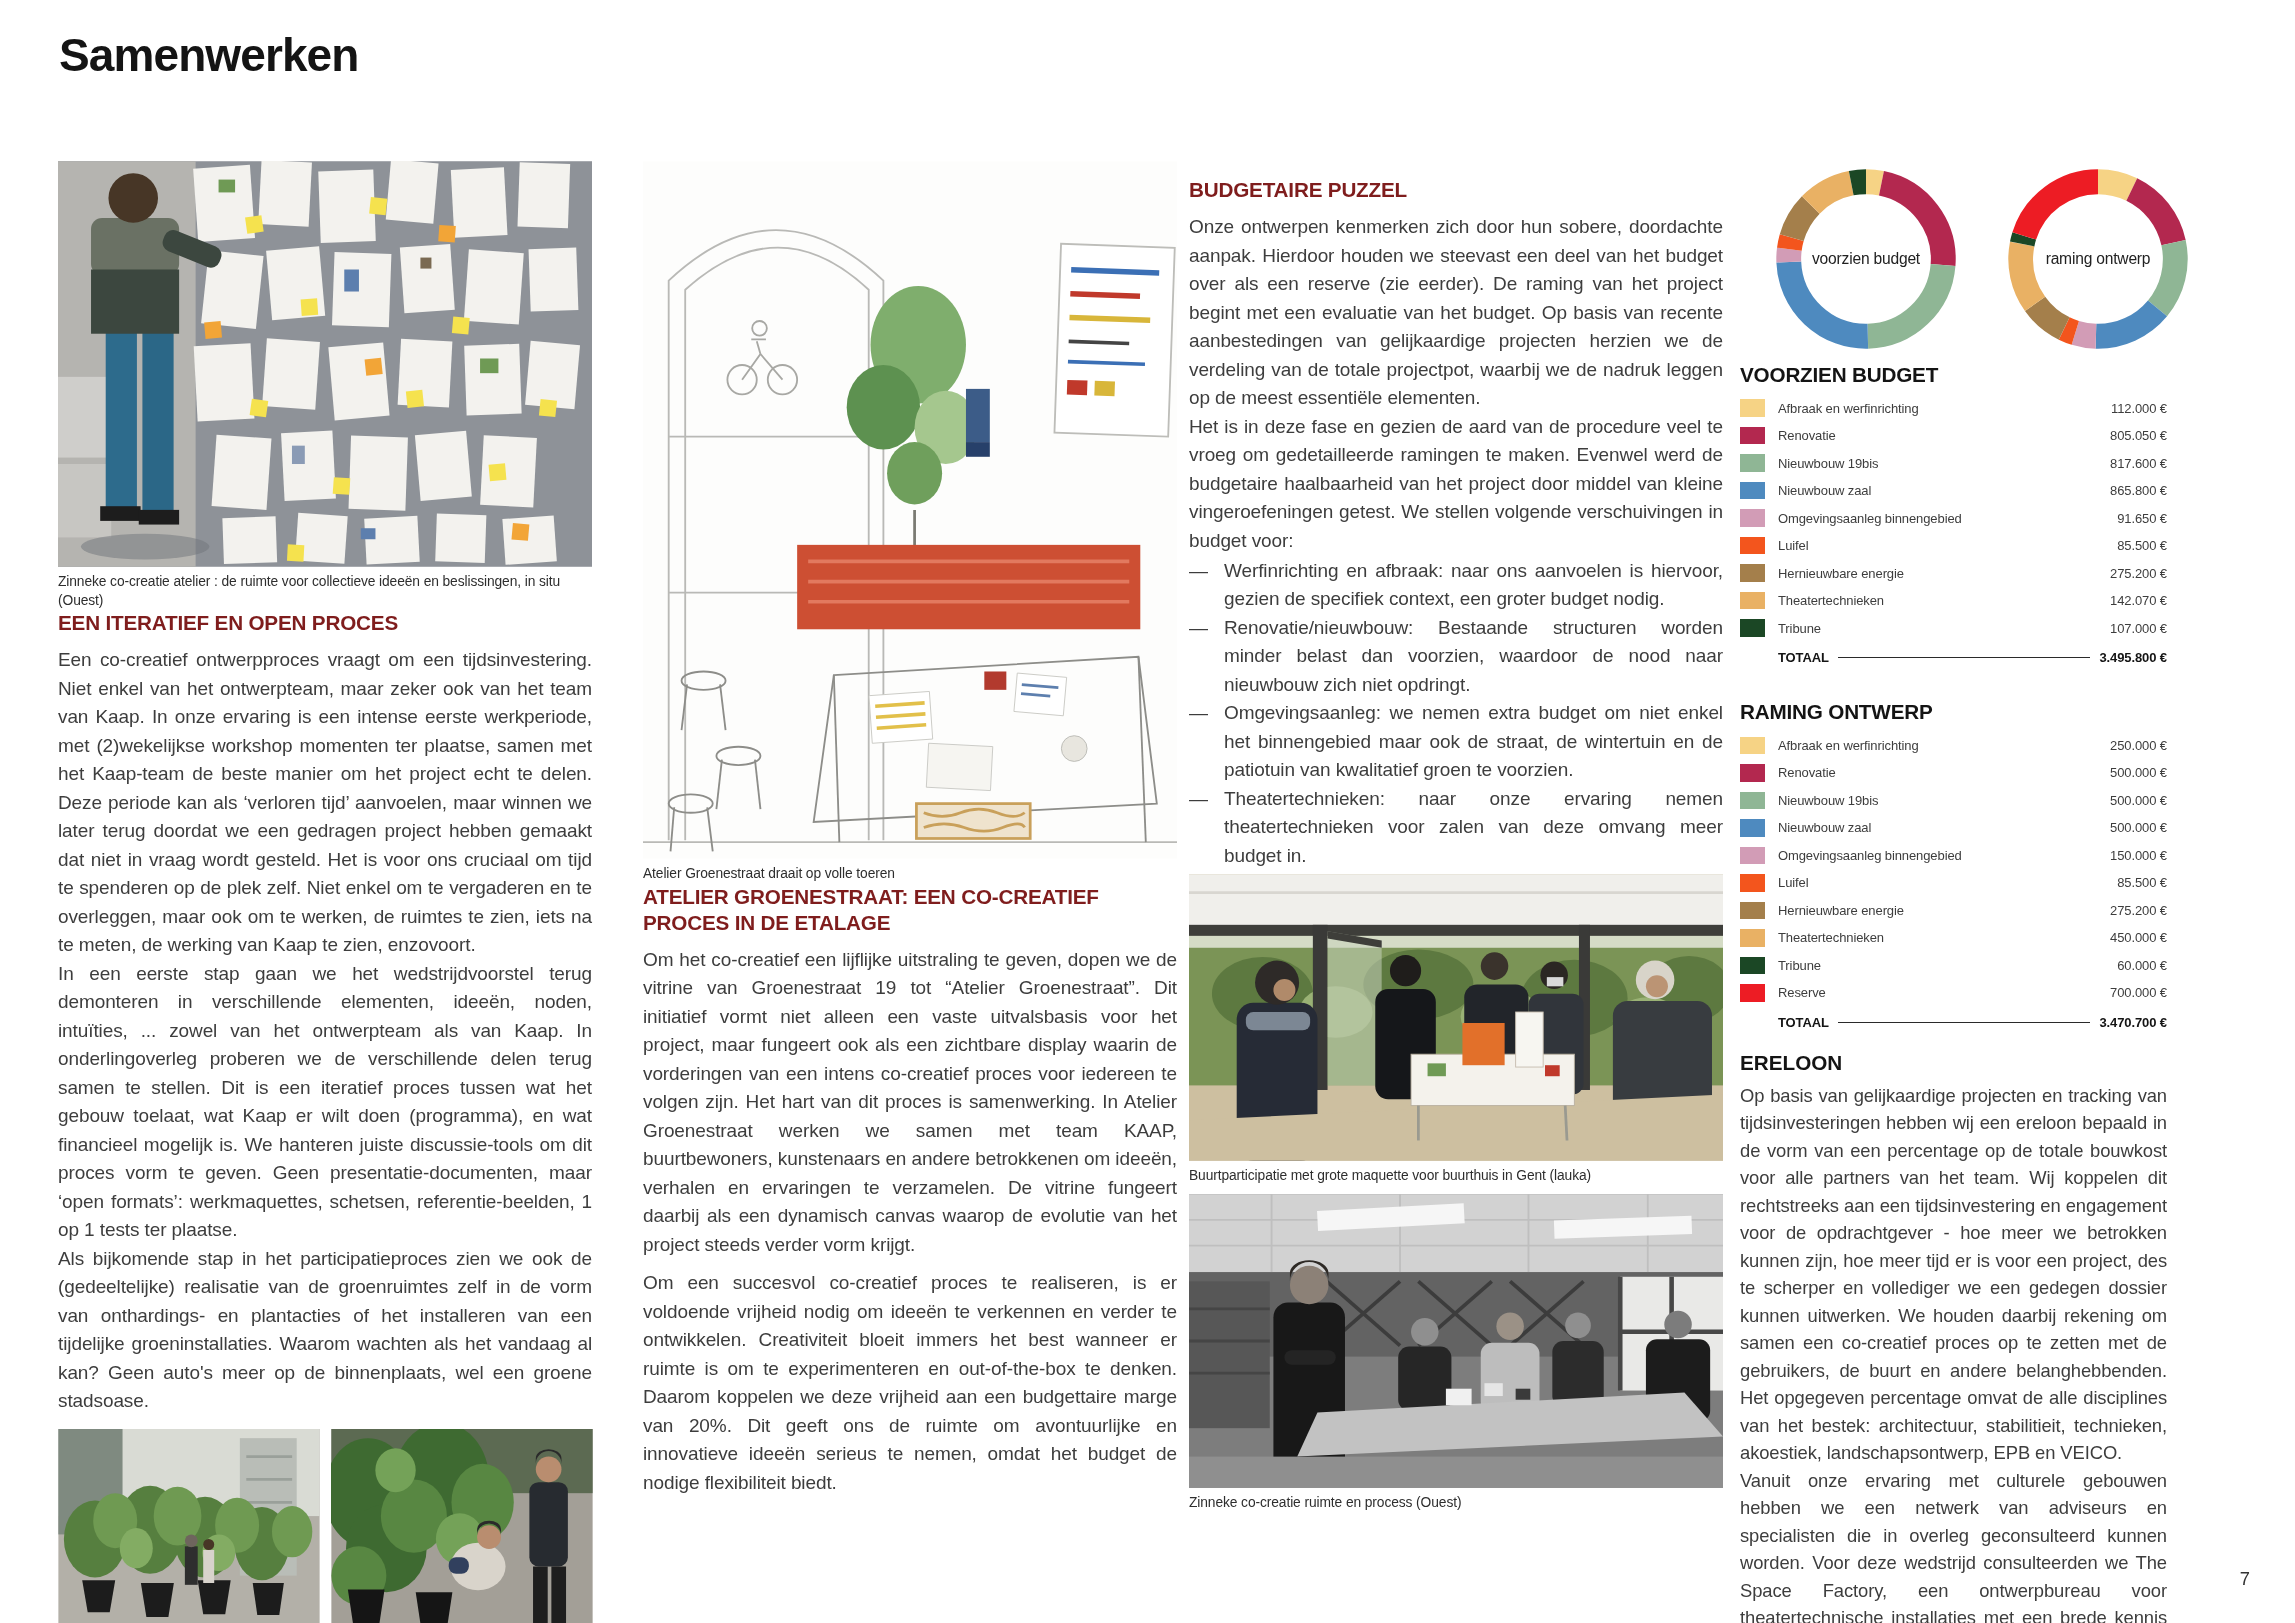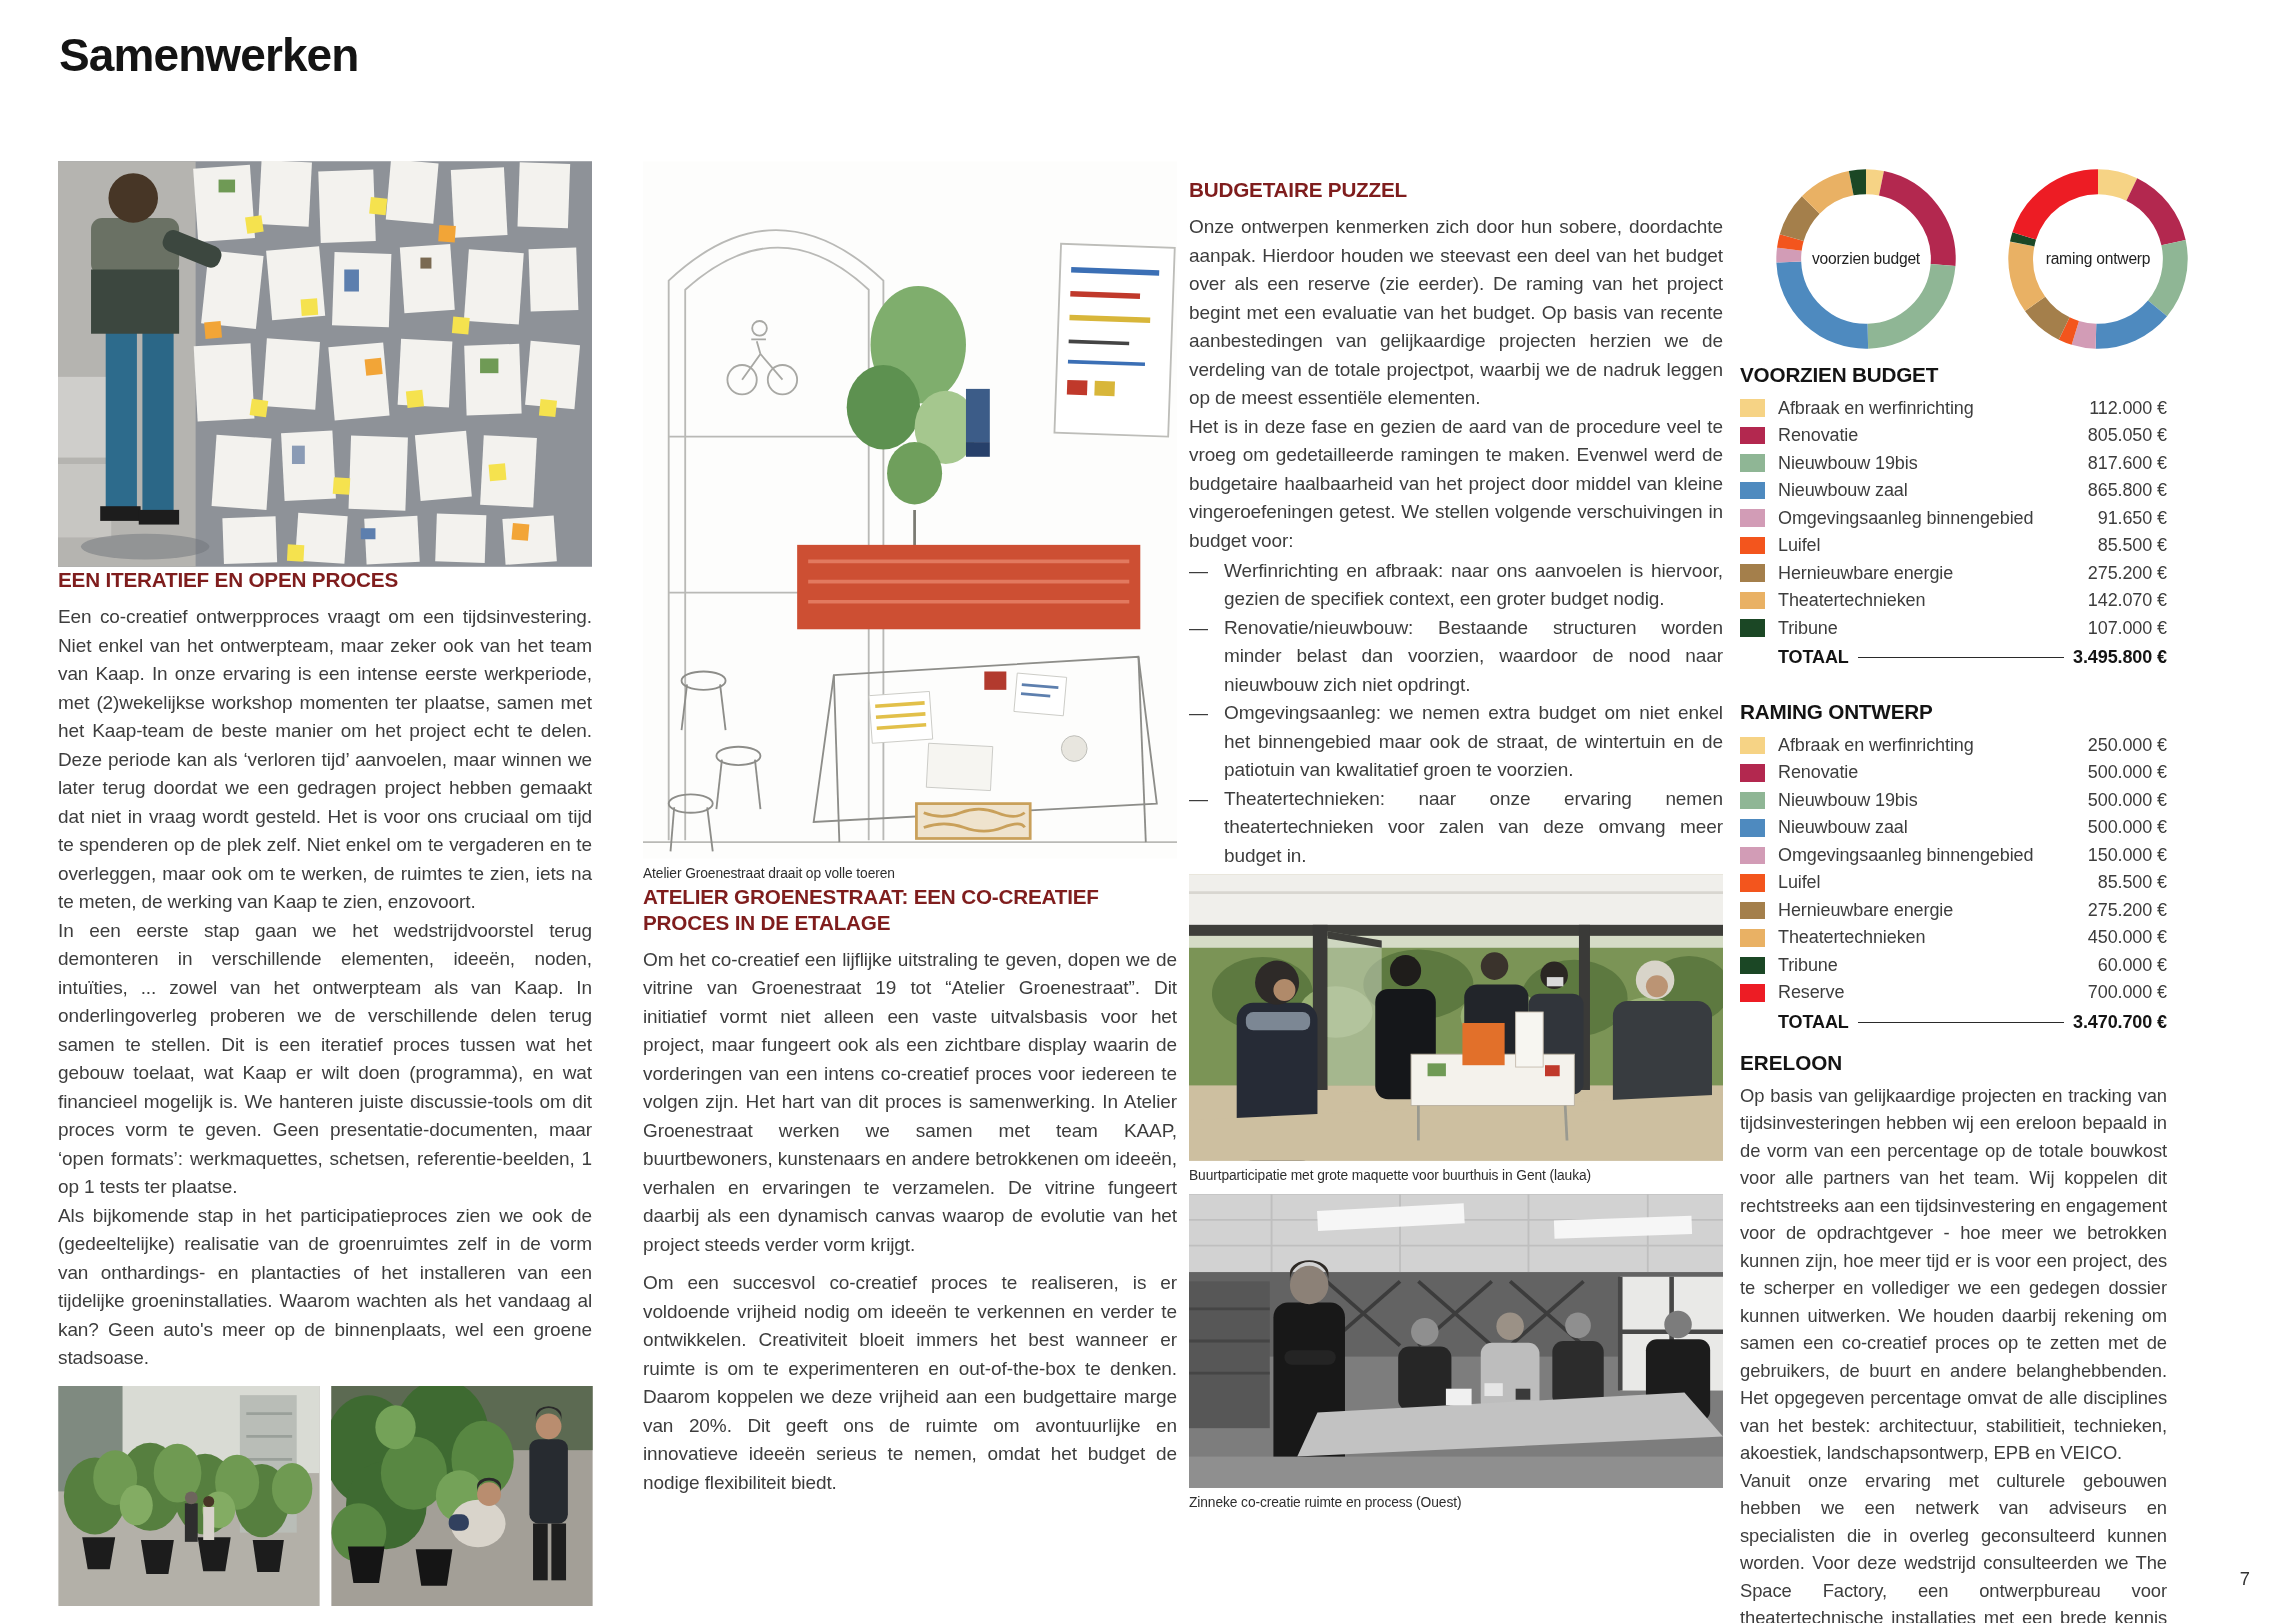--- a/index.html
+++ b/index.html
@@ -19,21 +19,21 @@
   .body p{margin:0;font-size:19px;line-height:28.5px;text-align:justify;letter-spacing:-0.1px;}
   .mt8{margin-top:10px;} .mt22{margin-top:20px;} .mt34{margin-top:31px;} .mt36{margin-top:33px;}
   .bullets{margin-top:1.8px;}
   .bullet{display:flex;font-size:19px;line-height:28.5px;letter-spacing:-0.1px;}
   .bullet .dash{flex:0 0 35px;}
   .bullet .btxt{flex:1;text-align:justify;}
   .photo-row{display:flex;gap:11px;margin-top:13px;}
   .abs-fig{position:absolute;left:0;width:534px;}
   
   .btable h3{font-size:20.7px;font-weight:700;color:#141414;margin:0 0 7.3px 0;letter-spacing:-0.2px;}
-  .brow{display:flex;align-items:center;height:27.5px;font-size:18px;letter-spacing:-0.1px;}
+  .brow{display:flex;align-items:center;height:27.5px;font-size:13px;letter-spacing:-0.1px;}
   .swatch{width:25px;height:17.4px;margin-right:13px;flex:0 0 25px;}
   .brow .lbl{white-space:nowrap;}
   .brow .val{margin-left:auto;white-space:nowrap;}
   .brow.total{font-weight:700;color:#141414;height:31px;}
   .brow.total .lbl{margin-left:38px;}
   .leader{flex:1;height:0;border-top:1.8px solid #2a2a2a;margin:0 9.2px;}
   .btable + .btable{margin-top:27.5px;}
   #ereloon{margin-top:13px;}
   #ereloon h3{font-size:20.7px;font-weight:700;color:#141414;margin:0 0 7.3px 0;}
   #ereloon p{margin:0;font-size:18.4px;line-height:27.5px;text-align:justify;letter-spacing:-0.1px;}
@@ -120,20 +120,21 @@
           <rect x="52" y="182" width="34" height="196" fill="#2d6b8c"></rect>
           <rect x="92" y="182" width="34" height="200" fill="#2b6787"></rect>
           <rect x="46" y="376" width="44" height="16" fill="#1d1d1d"></rect>
           <rect x="88" y="380" width="44" height="16" fill="#1d1d1d"></rect>
           <rect x="36" y="62" width="96" height="62" rx="12" fill="#6a7164"></rect>
           <rect x="36" y="118" width="96" height="70" fill="#3c473f"></rect>
           <rect x="120" y="72" width="66" height="24" rx="10" transform="rotate(22 120 72)" fill="#3c473f"></rect>
           <circle cx="82" cy="40" r="27" fill="#473626"></circle>
         </g>
       </svg>
+      <figcaption>Zinneke co-creatie atelier : de ruimte voor collectieve ideeën en beslissingen, in situ (Ouest)</figcaption>
     </figure>
 
     <h2 class="sec mt22">EEN ITERATIEF EN OPEN PROCES</h2>
     <div class="body mt8">
 
     <p>Een co-creatief ontwerpproces vraagt om een tijdsinvestering. Niet enkel van het ontwerpteam, maar zeker ook van het team van Kaap. In onze ervaring is een intense eerste werkperiode, met (2)wekelijkse workshop momenten ter plaatse, samen met het Kaap-team de beste manier om het project echt te delen. Deze periode kan als ‘verloren tijd’ aanvoelen, maar winnen we later terug doordat we een gedragen project hebben gemaakt dat niet in vraag wordt gesteld. Het is voor ons cruciaal om tijd te spenderen op de plek zelf. Niet enkel om te vergaderen en te overleggen, maar ook om te werken, de ruimtes te zien, iets na te meten, de werking van Kaap te zien, enzovoort.</p>
         <p>In een eerste stap gaan we het wedstrijdvoorstel terug demonteren in verschillende elementen, ideeën, noden, intuïties, ... zowel van het ontwerpteam als van Kaap. In onderlingoverleg proberen we de verschillende delen terug samen te stellen. Dit is een iteratief proces tussen wat het gebouw toelaat, wat Kaap er wilt doen (programma), en wat financieel mogelijk is. We hanteren juiste discussie-tools om dit proces vorm te geven. Geen presentatie-documenten, maar ‘open formats’: werkmaquettes, schetsen, referentie-beelden, 1 op 1 tests ter plaatse.</p>
         <p>Als bijkomende stap in het participatieproces zien we ook de (gedeeltelijke) realisatie van de groenruimtes zelf in de vorm van onthardings- en plantacties of het installeren van een tijdelijke groeninstallaties. Waarom wachten als het vandaag al kan? Geen auto's meer op de binnenplaats, wel een groene stadsoase.</p>
       </div>
 

